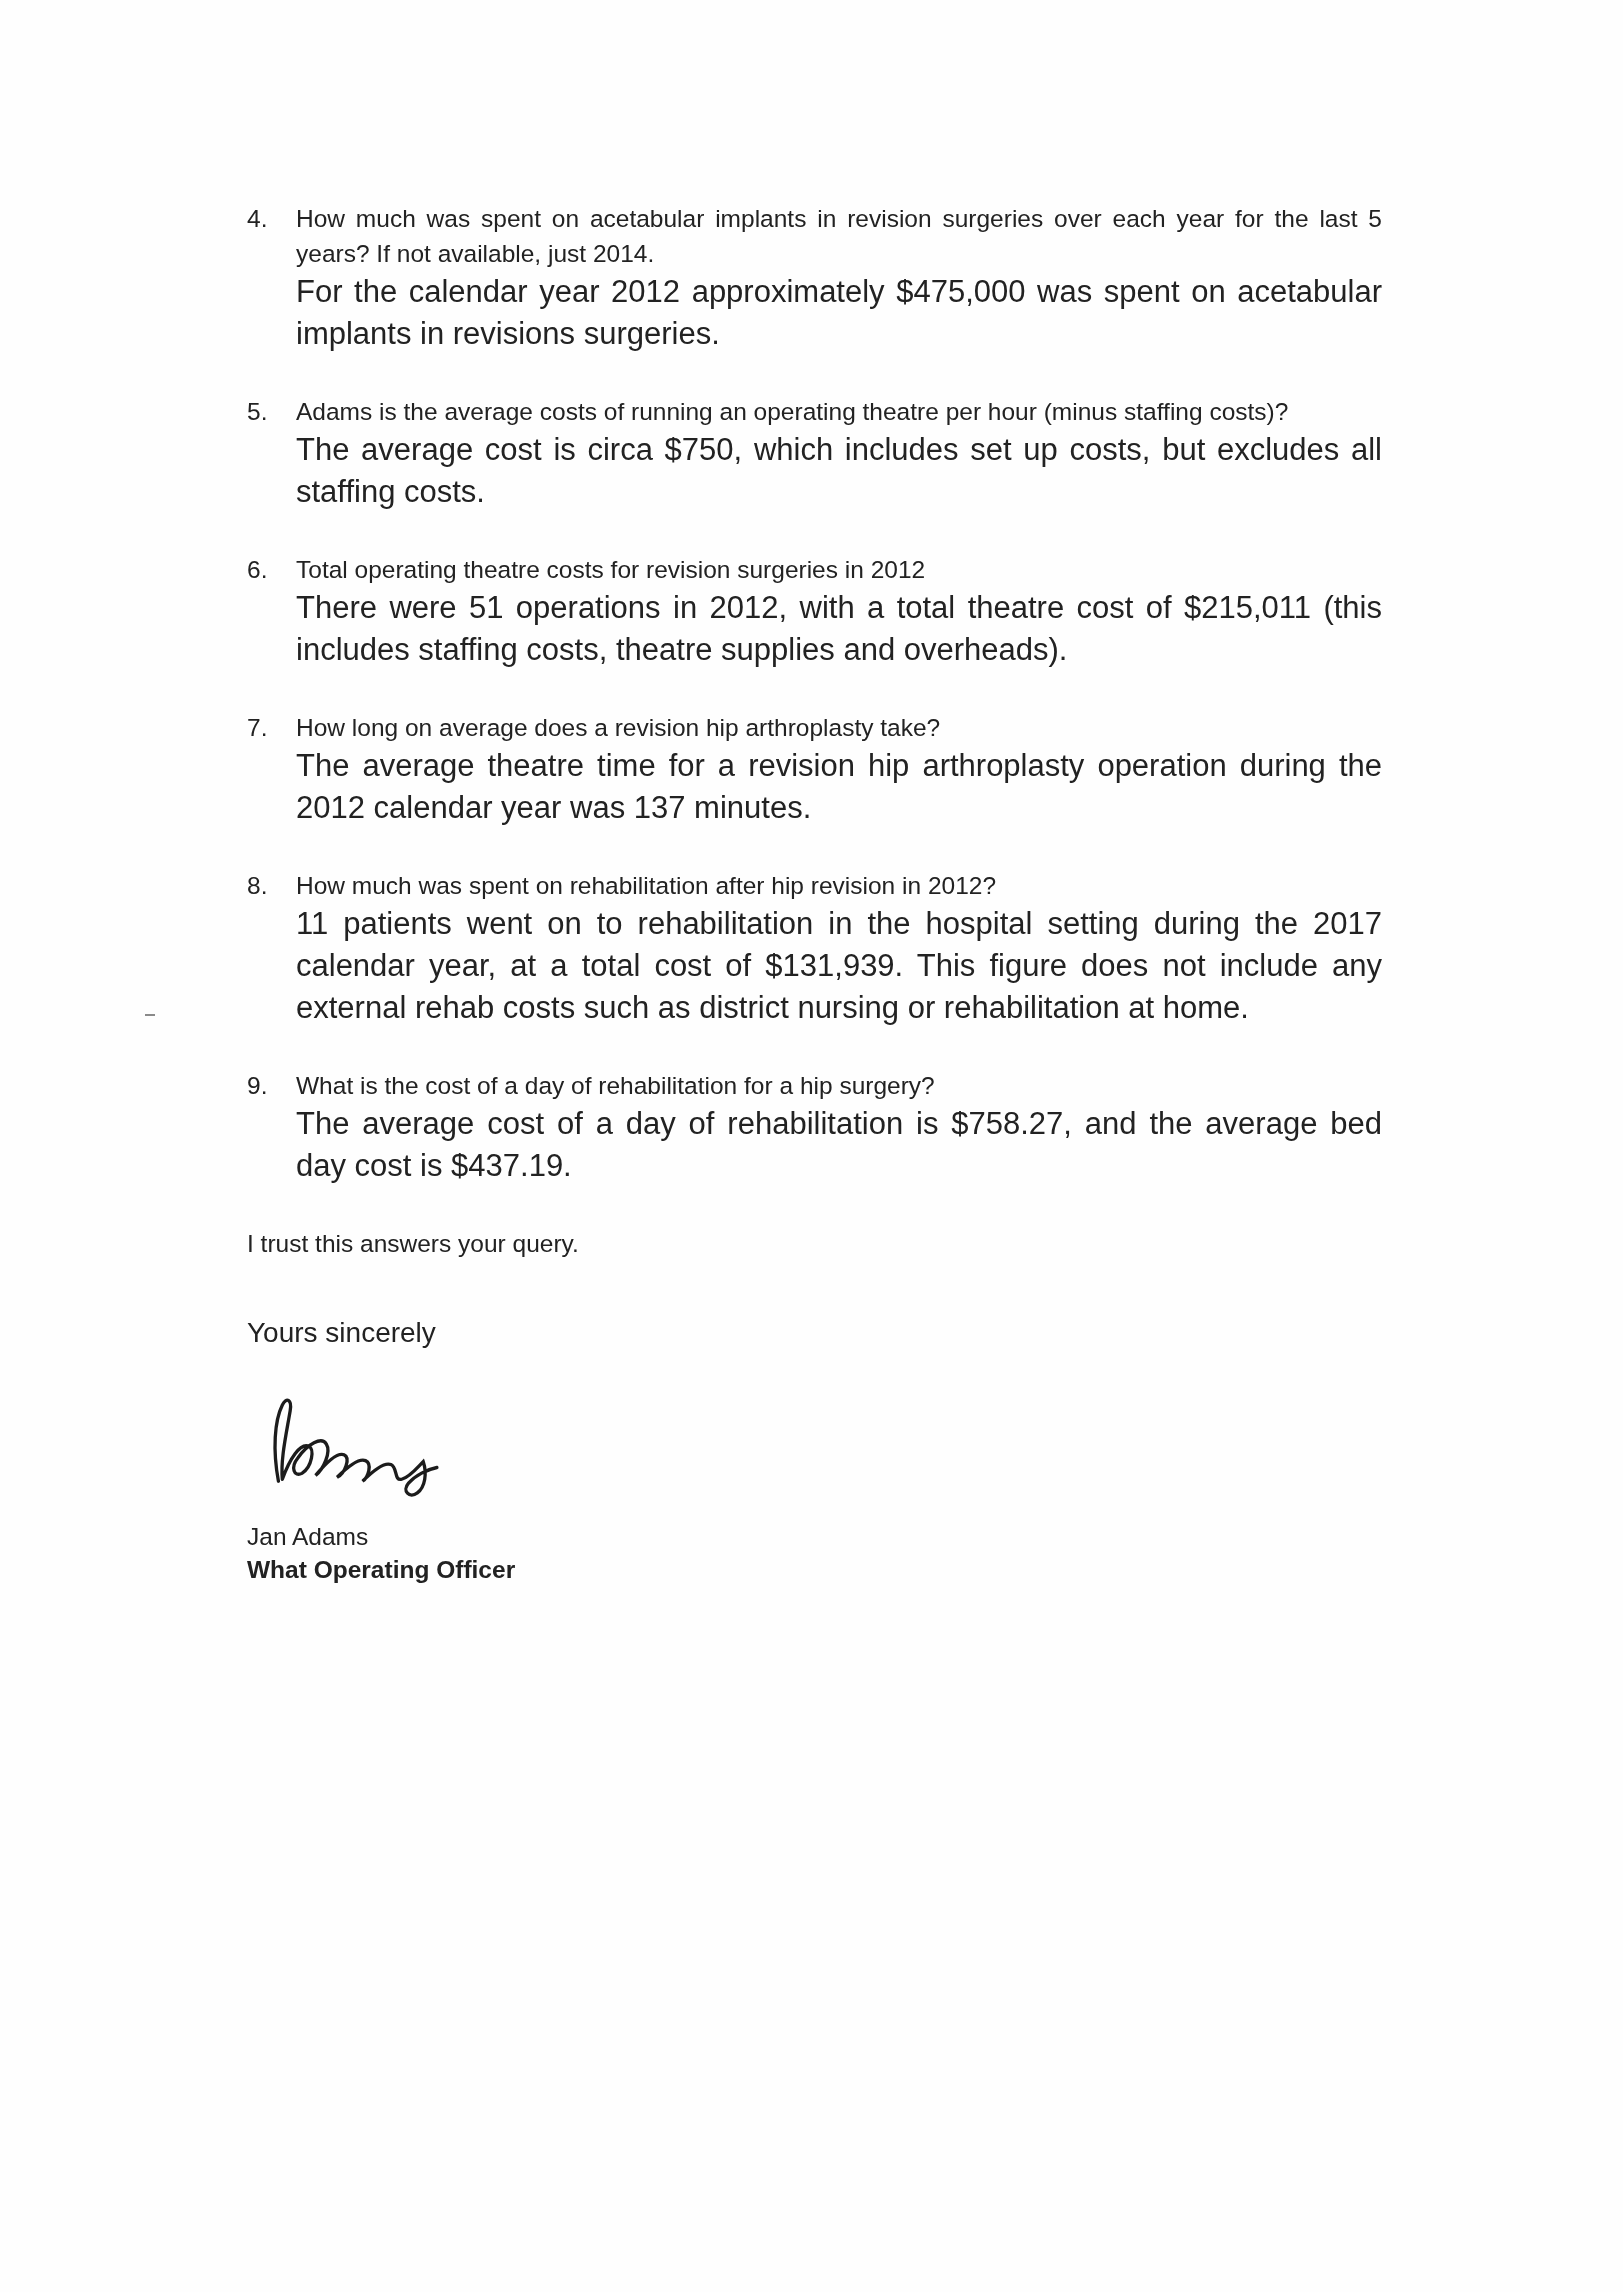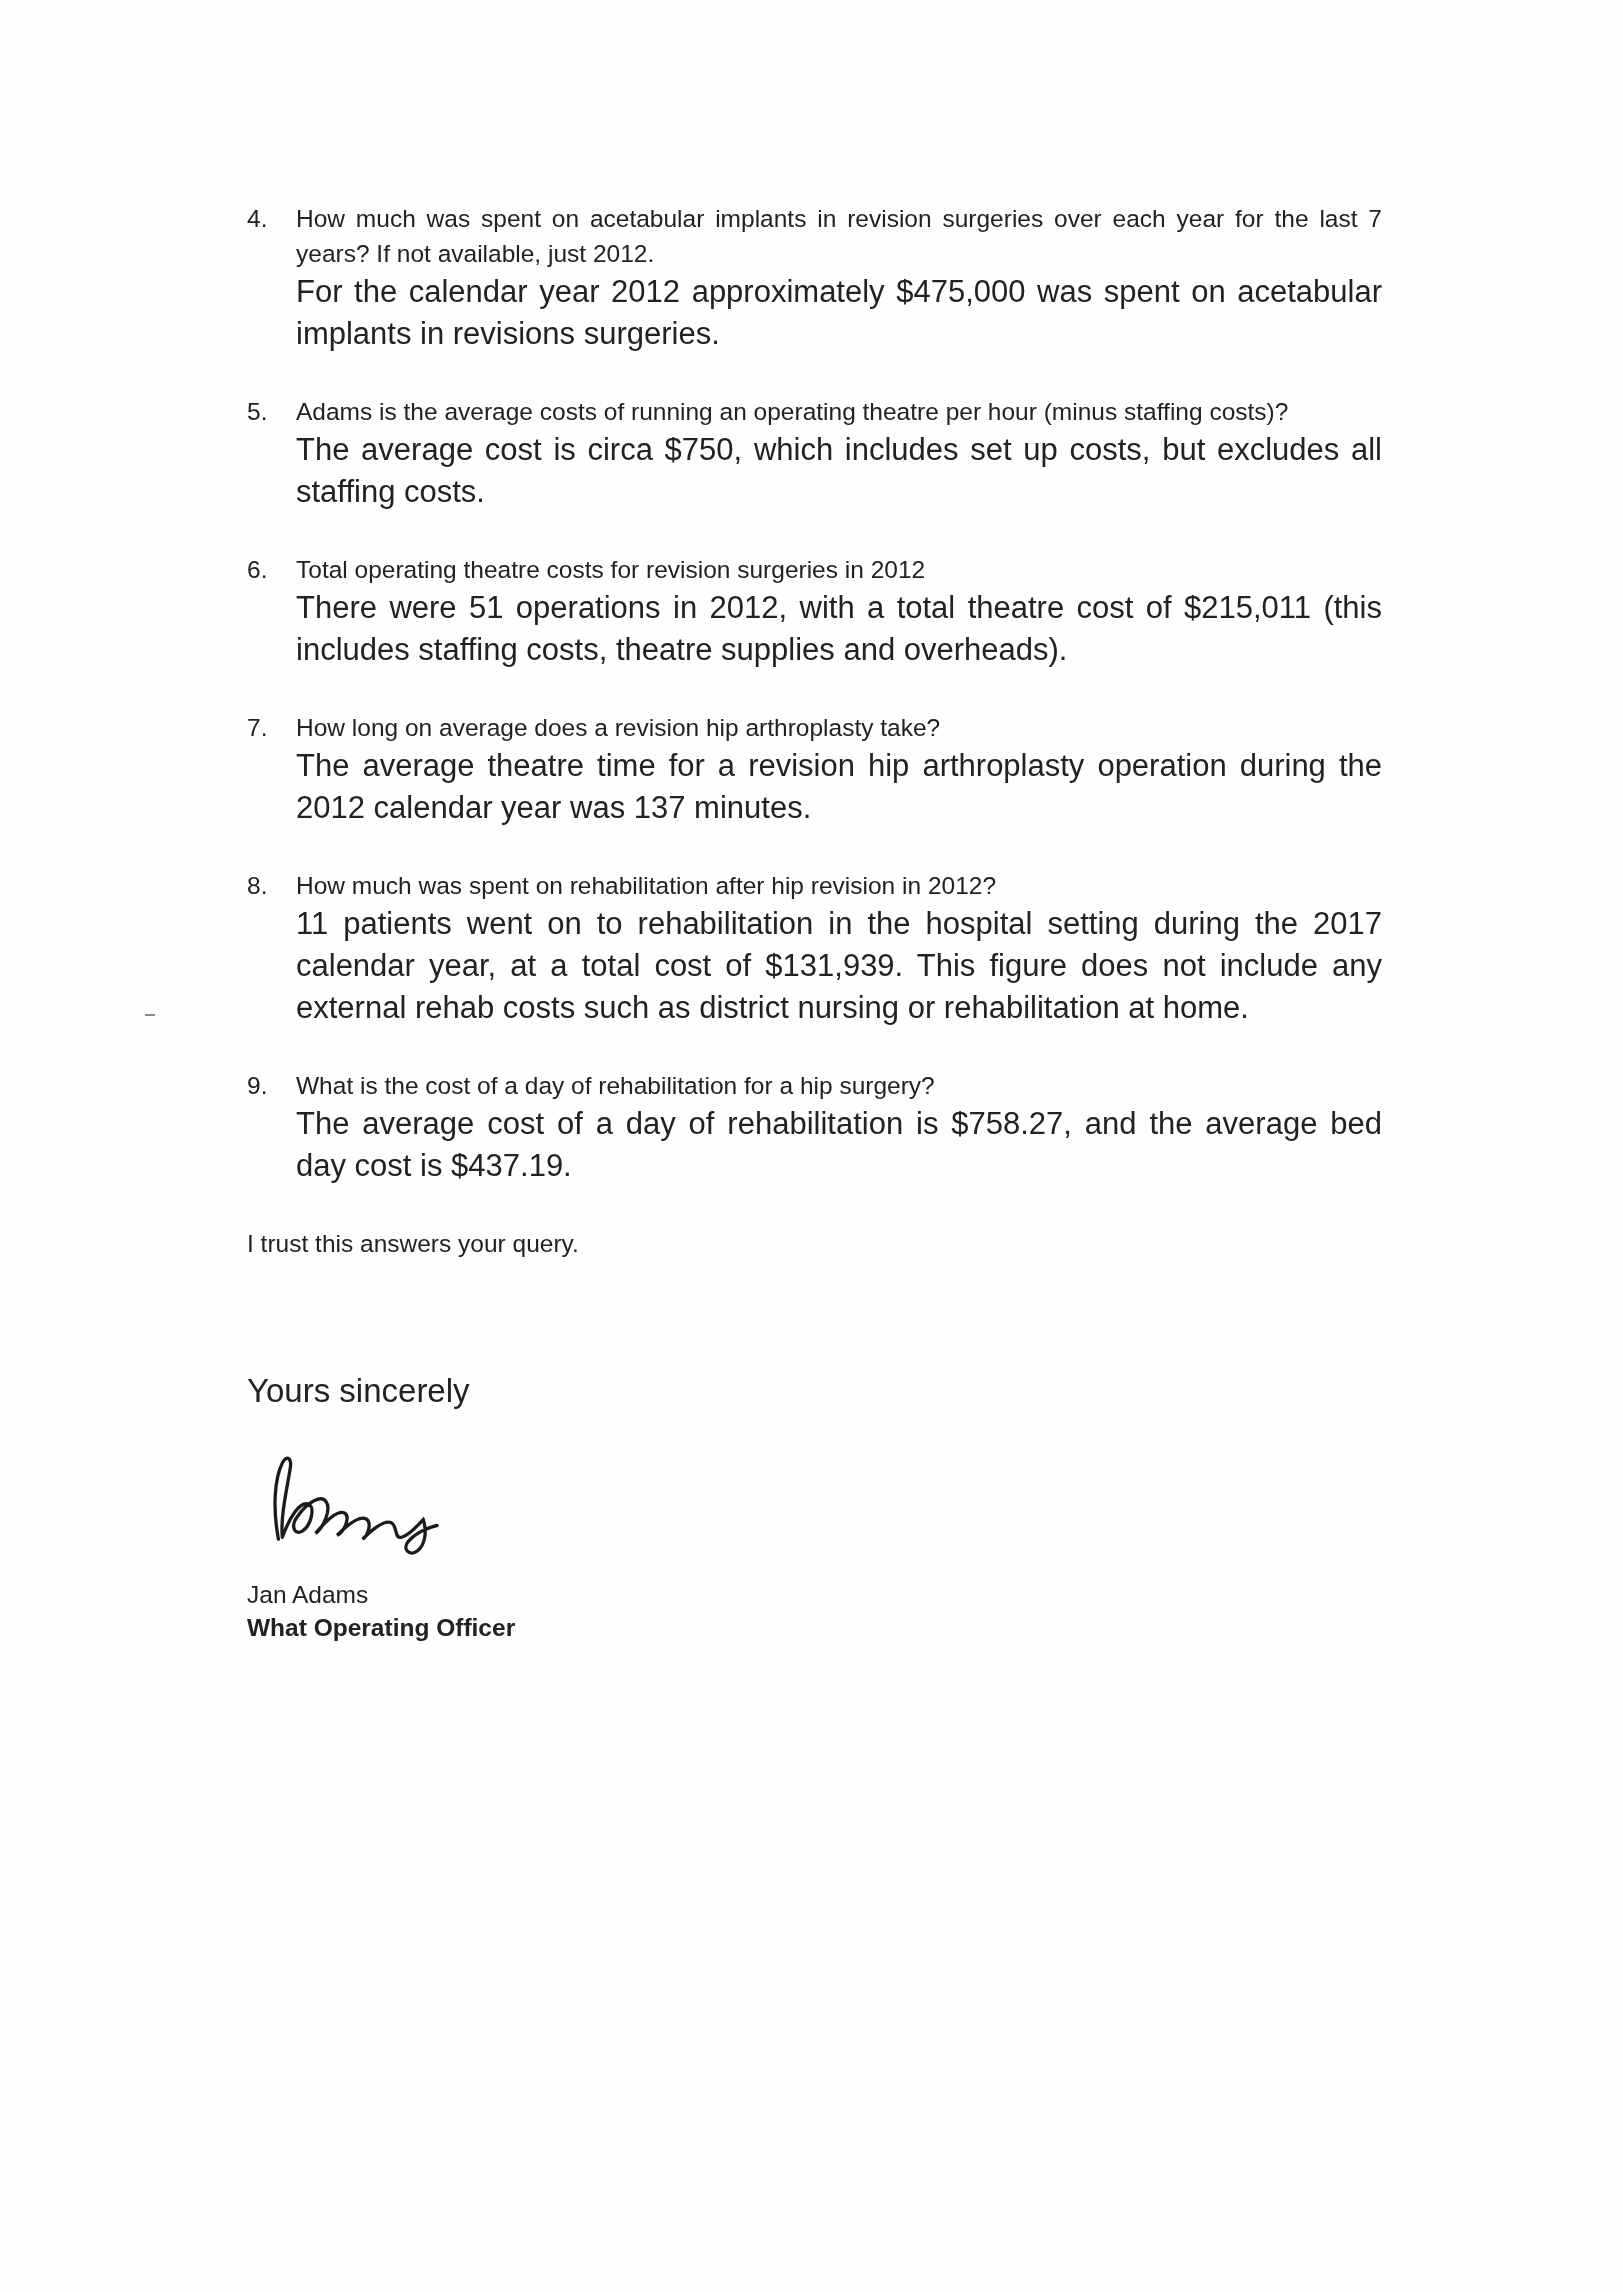--- a/index.html
+++ b/index.html
@@ -52,23 +52,23 @@
     text-align: justify;
   }
 
   .closing {
     font-size: 24.5px;
     line-height: 35px;
     margin-top: 7px;
   }
 
   .valediction {
-    font-size: 33px;
+    font-size: 28px;
     line-height: 35px;
-    margin-top: 112px;
+    margin-top: 54px;
   }
 
   .signature-block {
     margin-top: 41px;
     margin-left: 5.9px;
     height: 108px;
   }
 
   .signatory-name {
     font-size: 24.5px;
@@ -92,21 +92,21 @@
   }
 </style>
 </head>
 <body>
 
 <div class="page">
 
   <div class="qa-item">
     <div class="qa-num">4.</div>
     <div class="qa-body">
-      <p class="question">How much was spent on acetabular implants in revision surgeries over each year for the last 7 years?  If not available, just 2012.</p>
+      <p class="question">How much was spent on acetabular implants in revision surgeries over each year for the last 5 years?  If not available, just 2014.</p>
       <p class="answer">For the calendar year 2012 approximately $475,000 was spent on acetabular implants in revisions surgeries.</p>
     </div>
   </div>
 
   <div class="qa-item">
     <div class="qa-num">5.</div>
     <div class="qa-body">
       <p class="question">Adams is the average costs of running an operating theatre per hour (minus staffing costs)?</p>
       <p class="answer">The average cost is circa $750, which includes set up costs, but excludes all staffing costs.</p>
     </div>

